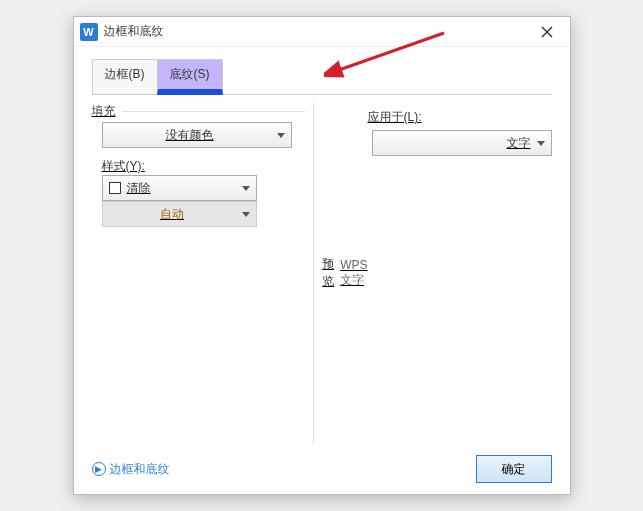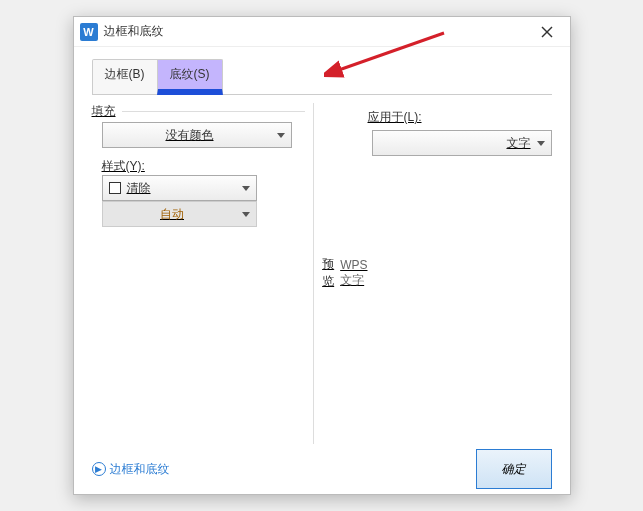--- a/index.html
+++ b/index.html
@@ -48,22 +48,22 @@
     .sub-label { margin-left: 10px; color: #333; }
     .preview-box { flex: 1; display: flex; align-items: center; justify-content: center; color: #666; }
     .applyto { margin-top: 6px; }
     .applyto-combo { width: 180px; margin-left: 4px; margin-top: 4px; text-align: right; }
     .footer {
       height: 50px; border-top: 0; display: flex; align-items: center; padding: 0 18px; gap: 10px;
     }
     .tips { display: flex; align-items: center; gap: 4px; color: #2b7cd3; cursor: pointer; flex: 1; }
     .tips-icon { width: 14px; height: 14px; border: 1px solid #2b7cd3; border-radius: 50%; display: flex; align-items: center; justify-content: center; font-size: 9px; color: #2b7cd3; }
     .btn {
-      width: 76px; height: 40px; border: 1px solid #aaa; background: linear-gradient(#fdfdfd,#ececec);
-      display: flex; align-items: center; justify-content: center; cursor: pointer; font-style: italic;
+      width: 76px; height: 28px; border: 1px solid #aaa; background: linear-gradient(#fdfdfd,#ececec);
+      display: flex; align-items: center; justify-content: center; cursor: pointer;
     }
     .btn.primary { border-color: #2b7cd3; background: linear-gradient(#eaf3fb,#cfe3f5); }
     .arrow {
       position: absolute; left: 250px; top: 12px; pointer-events: none;
     }
     .divider { width: 1px; background: #ddd; margin: 0 4px; }
   </style>
 </head>
 <body>
 

